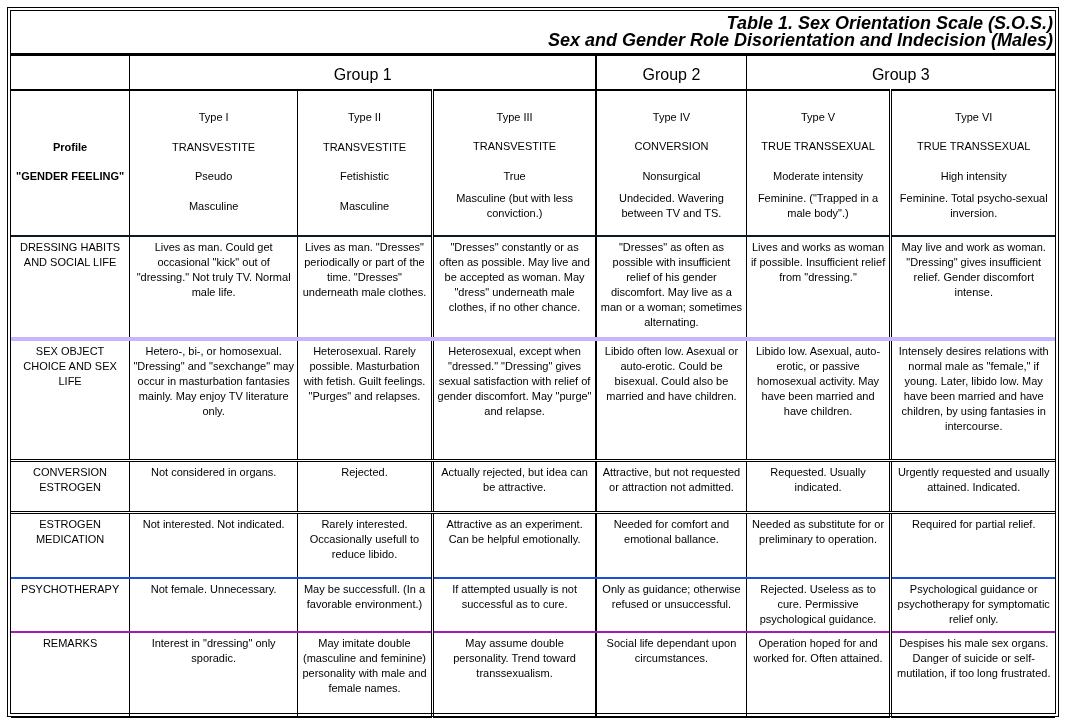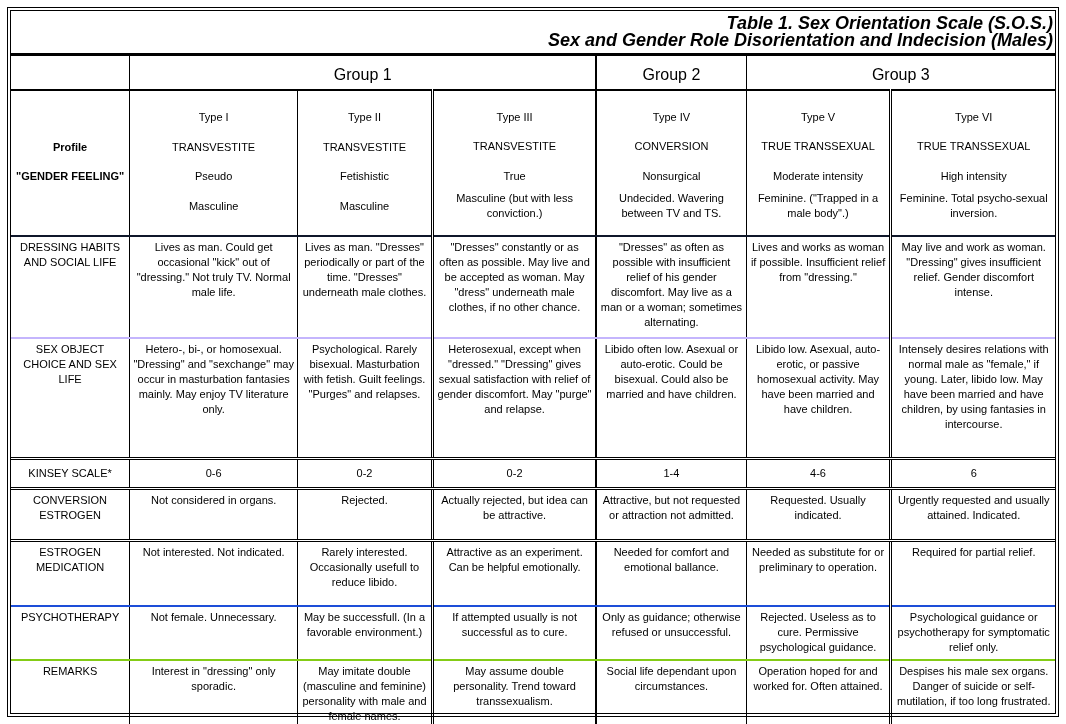--- a/index.html
+++ b/index.html
@@ -29,26 +29,26 @@
   
   tr.group-row td{height:30px;vertical-align:middle;border-top:0;border-bottom:2px solid #000;font-size:16px;}
 
   
   tr.profile-row td{height:120px;border-bottom:2px solid #0f172a;padding:12px 2px;}
   .pgrid{display:grid;grid-template-rows:repeat(4,1fr);align-items:center;height:118px;}
   .plabel{display:grid;grid-template-rows:repeat(4,1fr);align-items:center;height:118px;font-weight:bold;}
   .plabel .pl1{grid-row:2;}
   .plabel .pl2{grid-row:3;}
 
-  tr.r-dressing td{height:97px;border-bottom:2px solid #c4b5fd;}
+  tr.r-dressing td{height:97px;border-bottom:4px solid #c4b5fd;}
   tr.r-sex td{height:115px;border-bottom:3px double #000;}
   tr.r-kinsey td{height:27px;vertical-align:middle;padding:0 3px;border-bottom:3px double #000;}
   tr.r-conversion td{height:46px;border-bottom:3px double #000;}
   tr.r-estrogen td{height:60px;border-bottom:2px solid #1d4ed8;}
-  tr.r-psycho td{height:49px;border-bottom:2px solid #84cc16;}
+  tr.r-psycho td{height:49px;border-bottom:2px solid #a21caf;}
   tr.r-remarks td{height:80px;border-bottom:2px solid #000;}
 
   tr.footnote-row td{
     border:0;height:40px;text-align:left;vertical-align:top;padding:3px 5px;line-height:16px;
   }
 
   
   td.bl-double{border-left:3px double #000;}
   td.bl-2{border-left:2px solid #000;}
 </style>
@@ -145,36 +145,27 @@
       <td>Lives as man. "Dresses" periodically or part of the time. "Dresses" underneath male clothes.</td>
       <td class="bl-double">"Dresses" constantly or as often as possible. May live and be accepted as woman. May "dress" underneath male clothes, if no other chance.</td>
       <td class="bl-2">"Dresses" as often as possible with insufficient relief of his gender discomfort. May live as a man or a woman; sometimes alternating.</td>
       <td>Lives and works as woman if possible. Insufficient relief from "dressing."</td>
       <td class="bl-double">May live and work as woman. "Dressing" gives insufficient relief. Gender discomfort intense.</td>
     </tr>
 
     <tr class="r-sex">
       <td>SEX OBJECT CHOICE AND SEX LIFE</td>
       <td>Hetero-, bi-, or homosexual. "Dressing" and "sexchange" may occur in masturbation fantasies mainly. May enjoy TV literature only.</td>
-      <td>Psychological. Rarely bisexual. Masturbation with fetish. Guilt feelings. "Purges" and relapses.</td>
+      <td>Heterosexual. Rarely possible. Masturbation with fetish. Guilt feelings. "Purges" and relapses.</td>
       <td class="bl-double">Heterosexual, except when "dressed." "Dressing" gives sexual satisfaction with relief of gender discomfort. May "purge" and relapse.</td>
       <td class="bl-2">Libido often low. Asexual or auto-erotic. Could be bisexual. Could also be married and have children.</td>
       <td>Libido low. Asexual, auto-erotic, or passive homosexual activity. May have been married and have children.</td>
       <td class="bl-double">Intensely desires relations with normal male as "female," if young. Later, libido low. May have been married and have children, by using fantasies in intercourse.</td>
     </tr>
 
-    <tr class="r-kinsey">
-      <td>KINSEY SCALE*</td>
-      <td>0-6</td>
-      <td>0-2</td>
-      <td class="bl-double">0-2</td>
-      <td class="bl-2">1-4</td>
-      <td>4-6</td>
-      <td class="bl-double">6</td>
-    </tr>
 
     <tr class="r-conversion">
       <td>CONVERSION ESTROGEN</td>
       <td>Not considered in organs.</td>
       <td>Rejected.</td>
       <td class="bl-double">Actually rejected, but idea can be attractive.</td>
       <td class="bl-2">Attractive, but not requested or attraction not admitted.</td>
       <td>Requested. Usually indicated.</td>
       <td class="bl-double">Urgently requested and usually attained. Indicated.</td>
     </tr>

